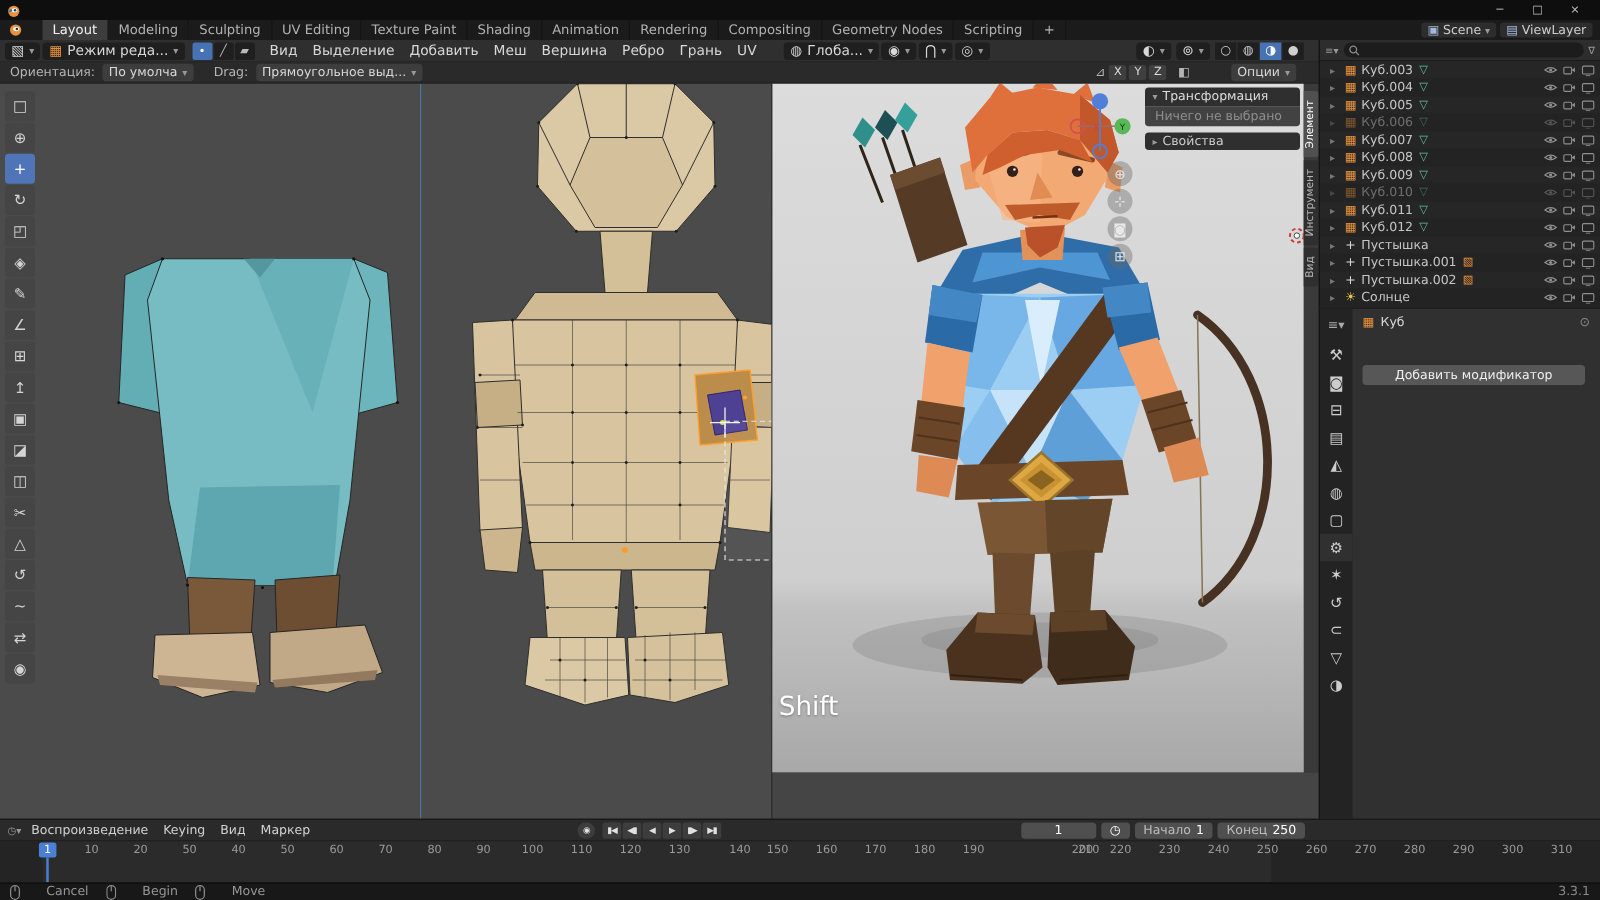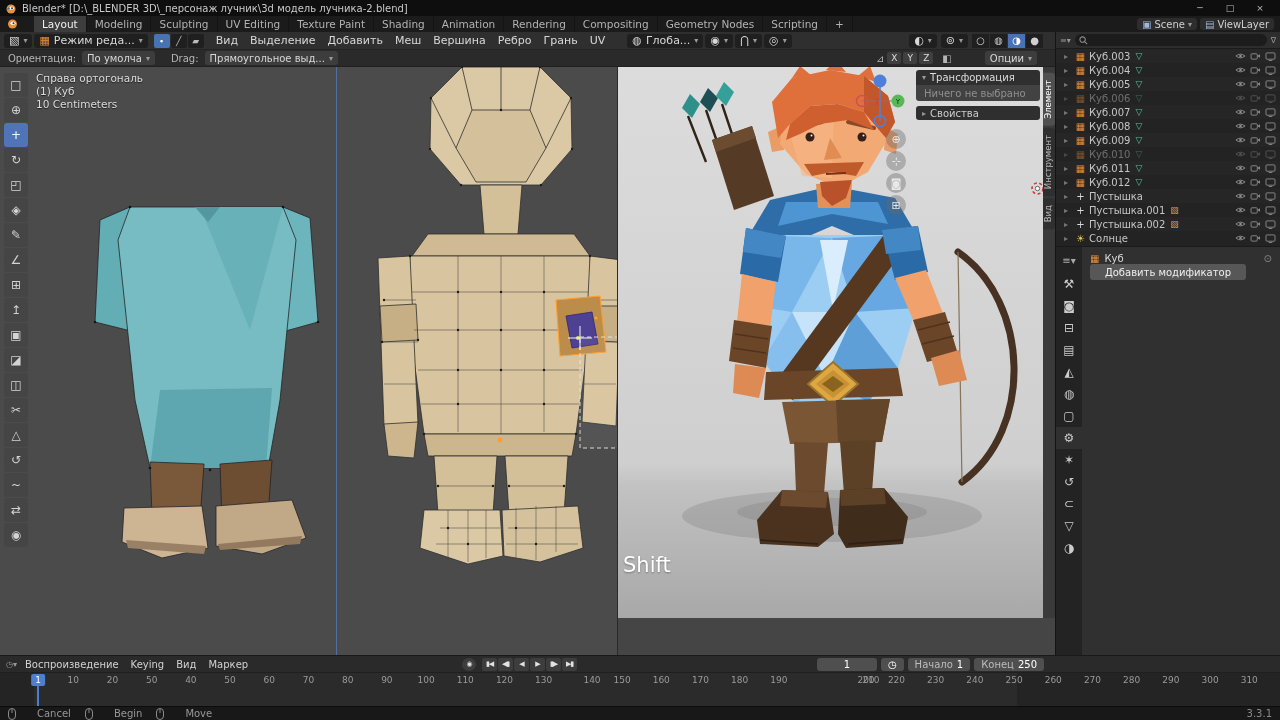--- a/index.html
+++ b/index.html
@@ -77,21 +77,21 @@
   .o-icons{margin-left:auto;display:flex;gap:4px;color:#8f8f8f;align-items:center}
   
   .props{left:1055px;top:246px;width:225px;height:409px;background:#303030;border-left:1px solid #141414;border-top:1px solid #1a1a1a;overflow:hidden}
   .ptabs{position:absolute;left:0;top:0;width:26px;height:100%;background:#232323;display:flex;flex-direction:column;align-items:center;padding-top:4px}
   .ptab-editoricon{height:18px;display:flex;align-items:center;justify-content:center;color:#aaa;font-size:10px;margin-bottom:4px}
   .ptab{width:26px;height:22px;display:flex;align-items:center;justify-content:center;font-size:12px}
   .ptab.active{background:#303030}
   .pcontent{position:absolute;left:26px;top:0;right:0;bottom:0;padding:6px 8px}
   .pc-bread{display:flex;align-items:center;gap:5px;font-size:10px;color:#d8d8d8}
   .pc-pin{margin-left:auto;color:#888}
-  .addmod{margin-top:0;width:156px;height:16px;background:#575757;border-radius:3px;display:flex;align-items:center;justify-content:center;font-size:10px;color:#efefef}
+  .addmod{margin-top:28px;width:178px;height:16px;background:#575757;border-radius:3px;display:flex;align-items:center;justify-content:center;font-size:10px;color:#efefef}
   
   .timeline{left:0;top:655px;width:1280px;height:17px;background:#2a2a2a;display:flex;align-items:center;gap:2px;padding:0 6px;border-top:1px solid #191919;font-size:10px}
   .playback{position:absolute;left:462px;display:flex;align-items:center;gap:6px}
   .pb-group{display:flex;gap:1px}
   .pb-btn{min-width:15px;height:13px;background:#3d3d3d;border-radius:2px;display:flex;align-items:center;justify-content:center;font-size:7px;color:#e2e2e2;padding:0 2px;letter-spacing:-1px}
   .tl-right{margin-left:auto;display:flex;align-items:center;gap:4px;padding-right:230px}
   .fchip{background:#4f4f4f;border-radius:3px;height:13px;display:flex;align-items:center;gap:4px;padding:0 7px;font-size:10px;color:#fff}
   .fchip .lab{color:#bcbcbc}
   .ruler{left:0;top:672px;width:1280px;height:34px;background:#2b2b2b;border-top:1px solid #1f1f1f;overflow:hidden}
   .tick{position:absolute;top:2px;transform:translateX(-50%);font-size:9px;color:#9a9a9a}
@@ -109,21 +109,20 @@
 
 <div class="app">
 
   <div class="abs titlebar">
     <svg width="11" height="11" viewBox="0 0 11 11">
         <circle cx="6" cy="6" r="4.5" fill="#e8913c"></circle>
         <ellipse cx="6.5" cy="5.2" rx="2.4" ry="1.6" fill="#fff"></ellipse>
         <circle cx="7" cy="5.2" r="1" fill="#1b3a66"></circle>
         <path d="M1 7 L4 4 L5 6Z" fill="#2a6fb0"></path>
       </svg>
-    <span>Blender* [D:\_BLENDER 3D\_персонаж лучник\3d модель лучника-2.blend]</span>
     <div class="win-btns">
       <span class="win-btn">─</span>
       <span class="win-btn">□</span>
       <span class="win-btn">×</span>
     </div>
   </div>
 
   <div class="abs topbar">
     <span class="tb-logo">
       <svg width="12" height="12" viewBox="0 0 12 12">
@@ -376,26 +375,20 @@
         <div class="toolbtn">◪</div>
         <div class="toolbtn">◫</div>
         <div class="toolbtn">✂</div>
         <div class="toolbtn">△</div>
         <div class="toolbtn">↺</div>
         <div class="toolbtn">~</div>
         <div class="toolbtn">⇄</div>
         <div class="toolbtn">◉</div>
       </div>
 
-    <div class="overlay-text">
-
-    <div>Справа ортогональ</div>
-        <div>(1) Куб</div>
-        <div>10 Centimeters</div>
-      </div>
   </div>
 
   <div class="abs vp-right">
     <svg class="vpsvg" width="425" height="551" viewBox="0 0 425 551">
       <defs>
         <linearGradient id="bgGrad" x1="0" y1="0" x2="0" y2="1">
           <stop offset="0" stop-color="#dcdcdc"></stop>
             <stop offset="0.72" stop-color="#cfcfcf"></stop>
           <stop offset="0.76" stop-color="#c2c2c2"></stop>
             <stop offset="0.9" stop-color="#b3b3b3"></stop>

